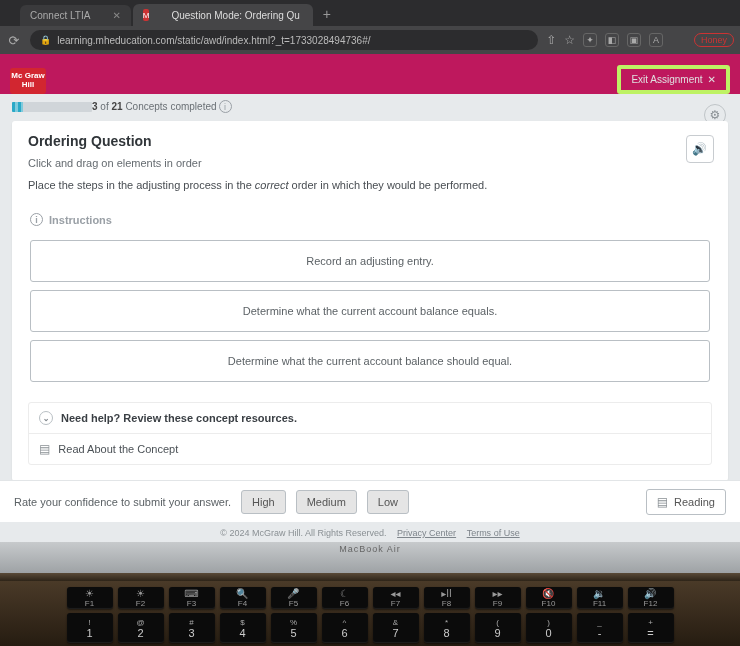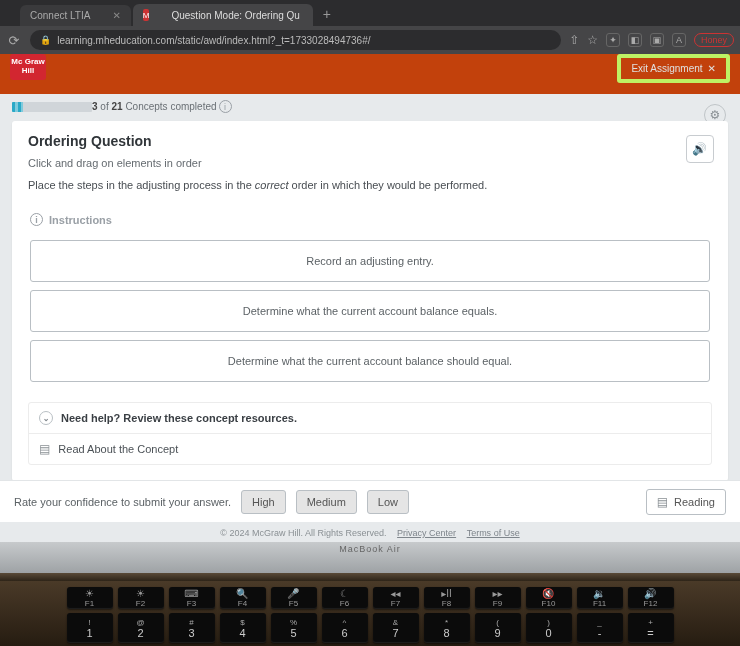--- a/index.html
+++ b/index.html
@@ -55,27 +55,27 @@
     color: #bbb;
     font-size: 10px;
     display: flex;
     align-items: center;
     padding: 0 10px;
     gap: 6px;
   }
   .lock { font-size:9px; }
   .ext-icons { display:flex; gap:8px; color:#aaa; font-size:12px; align-items:center;}
   .ext-item { width:14px; height:14px; display:flex; align-items:center; justify-content:center; border:1px solid #666; border-radius:3px; font-size:9px;}
-  .ext-pill { border:1px solid #c33; color:#c33; font-size:9px; border-radius:9px; padding:1px 6px;}
+  .ext-pill { border:1px solid #c33; color:#c33; font-size:9px; border-radius:9px; padding:1px 6px;margin-left:23px;}
   
   .page-header {
-    background: #c2410c;
+    background: #be185d;
     height: 40px;
     display: flex;
-    align-items: flex-start;
+    align-items: flex-end;
     justify-content: space-between;
     padding: 0 10px;
   }
   .logo {
     width: 36px; height: 26px;
     background: #d22630;
     border-radius: 3px;
     color:#fff; font-size:8px; font-weight:bold;
     display:flex; align-items:center; justify-content:center;
     line-height:1.1; text-align:center;

